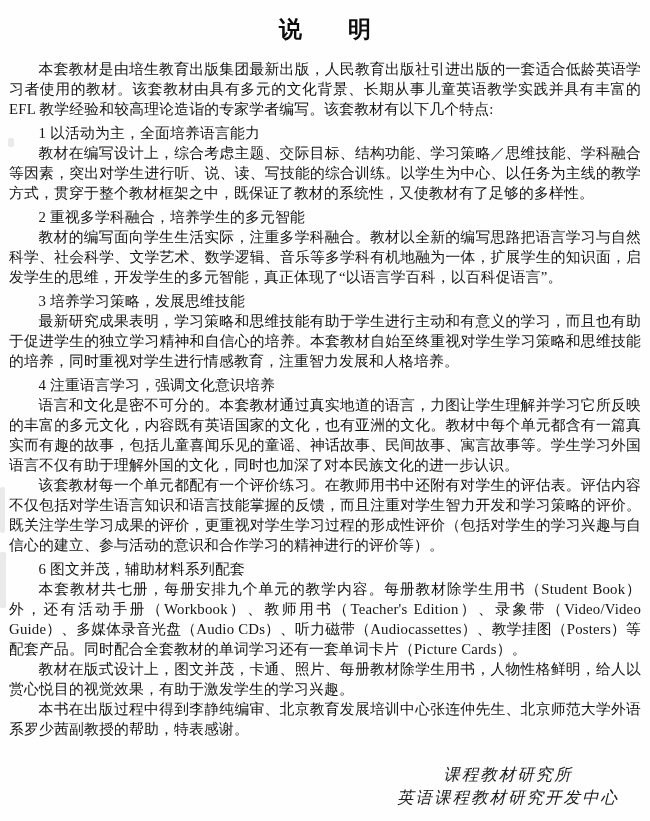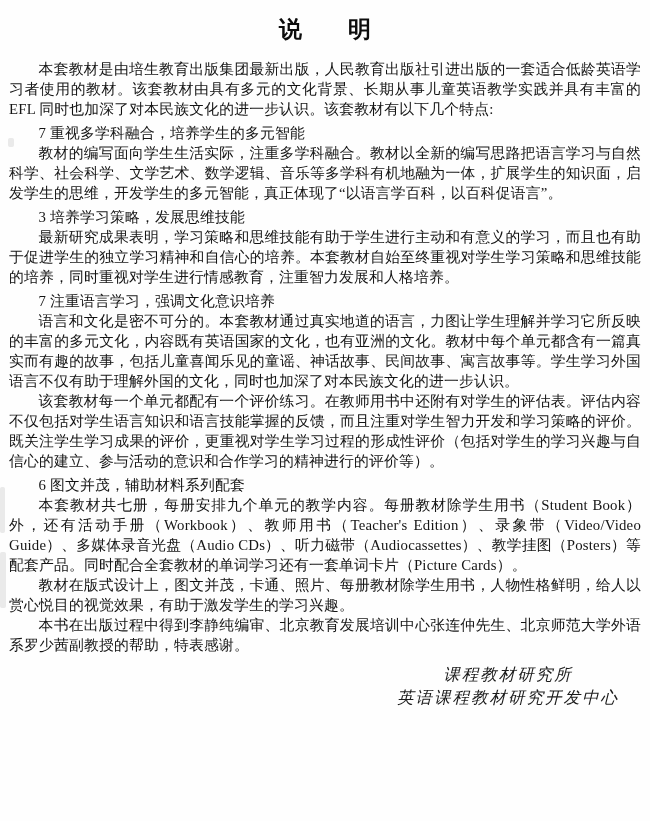--- a/index.html
+++ b/index.html
@@ -32,21 +32,21 @@
     margin: 0;
     text-indent: 2em;
     text-align: justify;
     letter-spacing: 0.2px;
   }
   .heading {
     margin-top: 4px;
     text-align: left;
   }
   .signature {
-    margin-top: 8px;
+    margin-top: 24px;
     padding-right: 22px;
     text-align: right;
   }
   .sig-inner {
     display: inline-block;
     text-align: center;
   }
   .sig-line {
     margin: 0;
     font-family: "DejaVu Serif", "Liberation Serif", serif;
@@ -71,37 +71,39 @@
 <body>
 
 <div class="page">
 
   <div class="artifact a1"></div>
   <div class="artifact a2"></div>
   <div class="artifact a3"></div>
 
   <h1 class="title">说　　明</h1>
 
-  <p class="para">本套教材是由培生教育出版集团最新出版，人民教育出版社引进出版的一套适合低龄英语学习者使用的教材。该套教材由具有多元的文化背景、长期从事儿童英语教学实践并具有丰富的 EFL 同时也加深了对本民族文化的进一步认识。该套教材有以下几个特点:</p>
+  <p class="para">本套教材是由培生教育出版集团最新出版，人民教育出版社引进出版的一套适合低龄英语学习者使用的教材。该套教材由具有多元的文化背景、长期从事儿童英语教学实践并具有丰富的 EFL 教学经验和较高理论造诣的专家学者编写。该套教材有以下几个特点:</p>
 
   <div class="section">
+    <p class="heading">1 以活动为主，全面培养语言能力</p>
+    <p class="para">教材在编写设计上，综合考虑主题、交际目标、结构功能、学习策略／思维技能、学科融合等因素，突出对学生进行听、说、读、写技能的综合训练。以学生为中心、以任务为主线的教学方式，贯穿于整个教材框架之中，既保证了教材的系统性，又使教材有了足够的多样性。</p>
   </div>
 
   <div class="section">
-    <p class="heading">7 重视多学科融合，培养学生的多元智能</p>
+    <p class="heading">2 重视多学科融合，培养学生的多元智能</p>
     <p class="para">教材的编写面向学生生活实际，注重多学科融合。教材以全新的编写思路把语言学习与自然科学、社会科学、文学艺术、数学逻辑、音乐等多学科有机地融为一体，扩展学生的知识面，启发学生的思维，开发学生的多元智能，真正体现了“以语言学百科，以百科促语言”。</p>
   </div>
 
   <div class="section">
     <p class="heading">3 培养学习策略，发展思维技能</p>
     <p class="para">最新研究成果表明，学习策略和思维技能有助于学生进行主动和有意义的学习，而且也有助于促进学生的独立学习精神和自信心的培养。本套教材自始至终重视对学生学习策略和思维技能的培养，同时重视对学生进行情感教育，注重智力发展和人格培养。</p>
   </div>
 
   <div class="section">
-    <p class="heading">7 注重语言学习，强调文化意识培养</p>
+    <p class="heading">4 注重语言学习，强调文化意识培养</p>
     <p class="para">语言和文化是密不可分的。本套教材通过真实地道的语言，力图让学生理解并学习它所反映的丰富的多元文化，内容既有英语国家的文化，也有亚洲的文化。教材中每个单元都含有一篇真实而有趣的故事，包括儿童喜闻乐见的童谣、神话故事、民间故事、寓言故事等。学生学习外国语言不仅有助于理解外国的文化，同时也加深了对本民族文化的进一步认识。</p>
   </div>
 
   <div class="section">
     <p class="para">该套教材每一个单元都配有一个评价练习。在教师用书中还附有对学生的评估表。评估内容不仅包括对学生语言知识和语言技能掌握的反馈，而且注重对学生智力开发和学习策略的评价。既关注学生学习成果的评价，更重视对学生学习过程的形成性评价（包括对学生的学习兴趣与自信心的建立、参与活动的意识和合作学习的精神进行的评价等）。</p>
   </div>
 
   <div class="section">
     <p class="heading">6 图文并茂，辅助材料系列配套</p>
     <p class="para">本套教材共七册，每册安排九个单元的教学内容。每册教材除学生用书（Student Book）外，还有活动手册（Workbook）、教师用书（Teacher's Edition）、录象带（Video/Video Guide）、多媒体录音光盘（Audio CDs）、听力磁带（Audiocassettes）、教学挂图（Posters）等配套产品。同时配合全套教材的单词学习还有一套单词卡片（Picture Cards）。</p>

